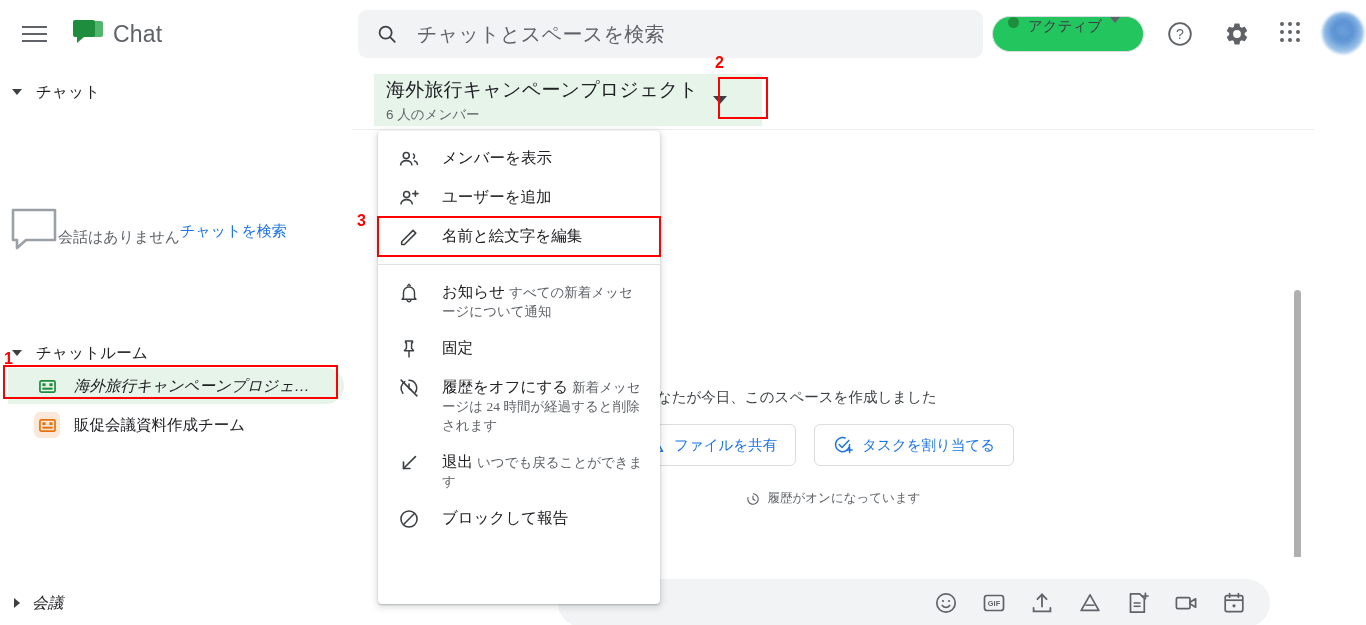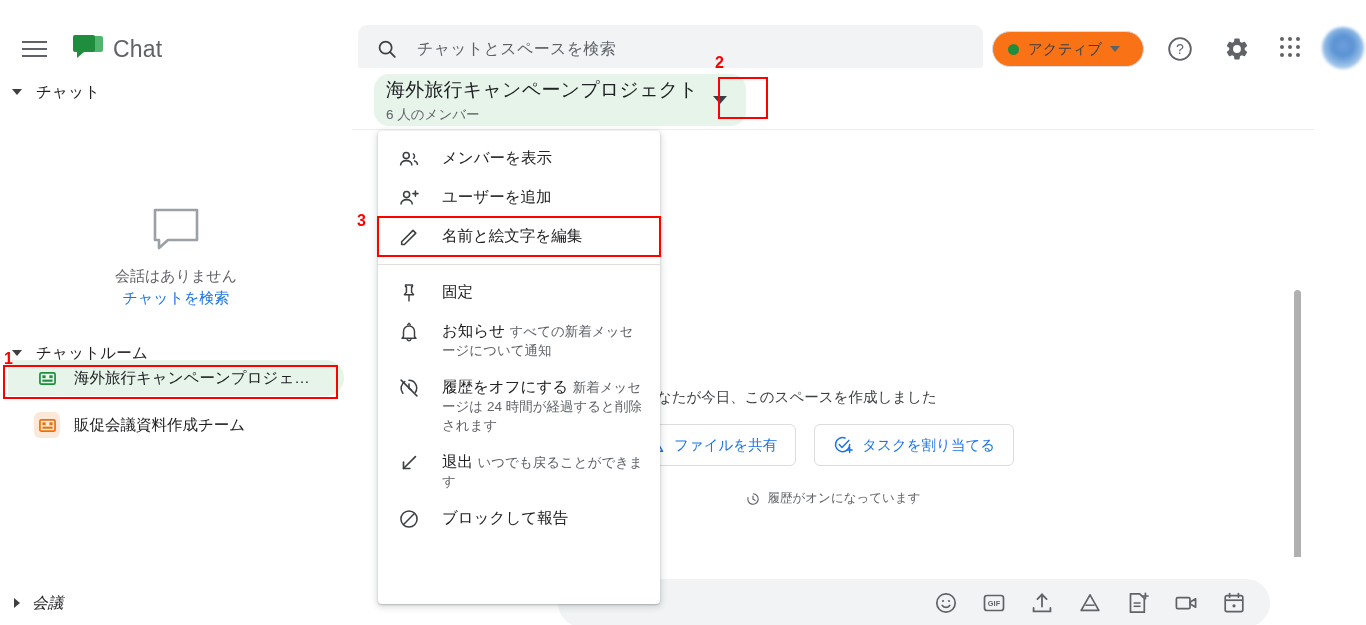--- a/index.html
+++ b/index.html
@@ -6,21 +6,21 @@
   html, body {
     width: 1366px; height: 625px;
     font-family: "Liberation Sans", "DejaVu Sans", sans-serif;
     background: #ffffff;
     overflow: hidden;
   }
   #app { position: relative; width: 1366px; height: 625px; }
 
   
   .topbar {
-    position: absolute; left: 0; top: 15px; width: 1326px; height: 68px;
+    position: absolute; left: 0; top: 0; width: 1326px; height: 68px;
     background: #fff;
     display: flex; align-items: center;
   }
   .hamburger {
     position: absolute; left: 22px; top: 19px;
     width: 32px; height: 30px; cursor: pointer;
     display: flex; flex-direction: column; justify-content: center; gap: 5px;
   }
   .hamburger span { display: block; width: 25px; height: 2px; background: #5f6368; }
   .chat-logo { position: absolute; left: 72px; top: 19px; width: 32px; height: 30px; }
@@ -28,27 +28,27 @@
     position: absolute; left: 113px; top: 19px;
     font-size: 23px; color: #5f6368; line-height: 30px; letter-spacing: .2px;
   }
   .search-box {
     position: absolute; left: 358px; top: 10px; width: 625px; height: 48px;
     background: #f1f3f4; border-radius: 9px;
     display: flex; align-items: center; cursor: text;
   }
   .search-icon { margin-left: 18px; width: 22px; height: 22px; flex: 0 0 auto; }
   .search-input-txt {
-    margin-left: 19px; font-size: 16px; color: #5f6368;
+    margin-left: 19px; font-size: 20px; color: #5f6368;
     letter-spacing: .3px; user-select: none;
   }
   .status-pill {
     position: absolute; left: 992px; top: 16px; width: 152px; height: 36px;
     border: 1px solid #dadce0; border-radius: 18px;
-    display: flex; align-items: center; cursor: pointer; background: #f97316;
+    display: flex; cursor: pointer; background: #22c55e;
   }
   .status-dot {
     width: 11px; height: 11px; border-radius: 50%;
     background: #1e8e3e; margin-left: 15px; flex: 0 0 auto;
   }
   .status-label { margin-left: 9px; font-size: 14.5px; color: #3c4043; }
   .status-caret {
     margin-left: 8px; width: 0; height: 0;
     border-left: 5px solid transparent; border-right: 5px solid transparent;
     border-top: 6px solid #5f6368;
@@ -92,22 +92,22 @@
     position: absolute; right: 20px; top: 9px; width: 22px; height: 22px;
     cursor: pointer;
   }
   .sb-plus::before, .sb-plus::after {
     content: ""; position: absolute; background: #1e8e3e;
   }
   .sb-plus::before { left: 0; top: 10px; width: 22px; height: 2.4px; }
   .sb-plus::after  { top: 0; left: 10px; height: 22px; width: 2.4px; }
 
   .empty-state {
-    position: absolute; left: 0; top: 140px; width: 352px;
-    display: flex; flex-direction: column; align-items: center;
+    position: absolute; left: 10px; top: 140px; width: 352px;
+    display: flex; flex-direction: row; align-items: center;
   }
   .empty-bubble { width: 48px; height: 44px; }
   .empty-line1 { margin-top: 15px; font-size: 15px; color: #5f6368; }
   .empty-link { margin-top: 3px; font-size: 15px; color: #1a73e8; cursor: pointer; }
 
   .room-row {
     position: absolute; left: 8px; width: 336px; height: 36px;
     display: flex; align-items: center; border-radius: 0 18px 18px 0; cursor: pointer;
   }
   .room-row.selected { background: #e6f4ea; }
@@ -126,22 +126,22 @@
   .main {
     position: absolute; left: 352px; top: 68px; width: 962px; height: 557px;
     background: #fff;
   }
   .space-header {
     position: absolute; left: 0; top: 0; width: 962px; height: 62px;
     border-bottom: 1px solid #ededed;
   }
   .space-title-btn {
     position: absolute; left: 22px; top: 6px; height: 52px;
-    background: #e6f4ea; border-radius: 15px;
-    display: flex; align-items: center; padding: 0 4px 0 12px; cursor: pointer;
+    background: #e6f4ea; border-radius: 0;
+    display: flex; align-items: center; padding: 0 20px 0 12px; cursor: pointer;
   }
   .space-title-txts { display: flex; flex-direction: column; justify-content: center; }
   .space-title { font-size: 19px; color: #202124; letter-spacing: .2px; }
   .space-sub { font-size: 13.5px; color: #5f6368; margin-top: 3px; }
   .space-caret-box {
     width: 44px; height: 52px; display: flex; align-items: center; justify-content: center;
   }
   .space-caret {
     width: 0; height: 0;
     border-left: 7px solid transparent; border-right: 7px solid transparent;
@@ -216,21 +216,21 @@
     position: absolute; left: 378px; top: 131px; width: 282px; height: 473px;
     background: #fff; border-radius: 4px;
     box-shadow: 0 2px 6px 2px rgba(60,64,67,.15), 0 1px 2px rgba(60,64,67,.3);
     z-index: 40; padding-top: 8px;
   }
   .menu-item {
     display: flex; align-items: flex-start; min-height: 38px;
     padding: 8px 16px 8px 20px; cursor: pointer;
   }
   .mi-icon { width: 22px; height: 22px; flex: 0 0 auto; margin-top: 1px; }
-  .mi-texts { margin-left: 22px; }
+  .mi-texts { margin-left: 22px; font-family: Liberation Serif, serif; }
   .mi-label { font-size: 15.5px; color: #202124; line-height: 21px; }
   .mi-desc {
     font-size: 13.5px; color: #5f6368; line-height: 19px; margin-top: 2px;
     max-width: 182px;
   }
   .menu-sep { height: 1px; background: #e0e0e0; margin: 8px 0; }
   .menu-item.highlighted {
     outline: 2.5px solid #ff0000; outline-offset: -1px;
   }
 
@@ -323,21 +323,21 @@
       <div class="empty-line1">会話はありません</div>
       <div class="empty-link">チャットを検索</div>
     </div>
 
     <div class="sb-section-head" style="top:265px;">
       <span class="sb-arrow-d"></span>
       <span class="sb-section-label">チャットルーム</span>
     </div>
     <div class="sb-plus" style="top:274px;"></div>
 
-    <div class="room-row selected" style="top:292px;">
+    <div class="room-row selected" style="top:300px;font-style:italic;">
       <span class="room-av green">
         <svg width="17" height="17" viewBox="0 0 18 18">
           <rect x="1" y="3" width="16" height="12" rx="1.6" fill="none" stroke="#1e8e3e" stroke-width="1.8"></rect>
           <rect x="3.6" y="5.6" width="3.4" height="3" fill="#1e8e3e"></rect>
           <rect x="11" y="5.6" width="3.4" height="3" fill="#1e8e3e"></rect>
           <rect x="3.6" y="10.2" width="10.8" height="2.2" fill="#1e8e3e"></rect>
         </svg>
       </span>
       <span class="room-name">海外旅行キャンペーンプロジェ…</span>
     </div>
@@ -500,42 +500,42 @@
       </svg>
       <span class="mi-texts">
         <span class="mi-label">名前と絵文字を編集</span>
       </span>
     </div>
 
     <div class="menu-sep"></div>
 
     <div class="menu-item">
       <svg class="mi-icon" viewBox="0 0 24 24">
-        <path d="M8.2 3.2h7.6v2h-1v6l2.2 2.6H7l2.2-2.6v-6h-1z" fill="none" stroke="#3c4043" stroke-width="1.6" stroke-linejoin="round"></path>
-        <line x1="12" y1="13.8" x2="12" y2="20.6" stroke="#3c4043" stroke-width="1.6" stroke-linecap="round"></line>
-      </svg>
-      <span class="mi-texts">
-        <span class="mi-label">固定</span>
-      </span>
-    </div>
-
-    <div class="menu-item">
-      <svg class="mi-icon" viewBox="0 0 24 24">
         <path d="M6 17v-5.6a6 6 0 0 1 12 0V17l1.6 1.8H4.4z" fill="none" stroke="#3c4043" stroke-width="1.6" stroke-linejoin="round"></path>
         <path d="M10 20.2a2.2 2.2 0 0 0 4 0" fill="none" stroke="#3c4043" stroke-width="1.6" stroke-linecap="round"></path>
         <path d="M10.4 4.2 12 2.4l1.6 1.8" fill="none" stroke="#3c4043" stroke-width="1.5" stroke-linecap="round"></path>
       </svg>
       <span class="mi-texts">
         <span class="mi-label">お知らせ</span>
         <span class="mi-desc">すべての新着メッセージについて通知</span>
       </span>
     </div>
 
     <div class="menu-item">
       <svg class="mi-icon" viewBox="0 0 24 24">
+        <path d="M8.2 3.2h7.6v2h-1v6l2.2 2.6H7l2.2-2.6v-6h-1z" fill="none" stroke="#3c4043" stroke-width="1.6" stroke-linejoin="round"></path>
+        <line x1="12" y1="13.8" x2="12" y2="20.6" stroke="#3c4043" stroke-width="1.6" stroke-linecap="round"></line>
+      </svg>
+      <span class="mi-texts">
+        <span class="mi-label">固定</span>
+      </span>
+    </div>
+
+    <div class="menu-item">
+      <svg class="mi-icon" viewBox="0 0 24 24">
         <path d="M12 3.6a8.4 8.4 0 0 1 7 13M5.3 17.6A8.4 8.4 0 0 1 7.4 5" fill="none" stroke="#3c4043" stroke-width="1.7" stroke-linecap="round"></path>
         <path d="M12 7.6v4.8l2.6 1.6" fill="none" stroke="#3c4043" stroke-width="1.7" stroke-linecap="round"></path>
         <line x1="3.4" y1="3.4" x2="20.6" y2="20.6" stroke="#3c4043" stroke-width="1.7" stroke-linecap="round"></line>
       </svg>
       <span class="mi-texts">
         <span class="mi-label">履歴をオフにする</span>
         <span class="mi-desc">新着メッセージは 24 時間が経過すると削除されます</span>
       </span>
     </div>
 

